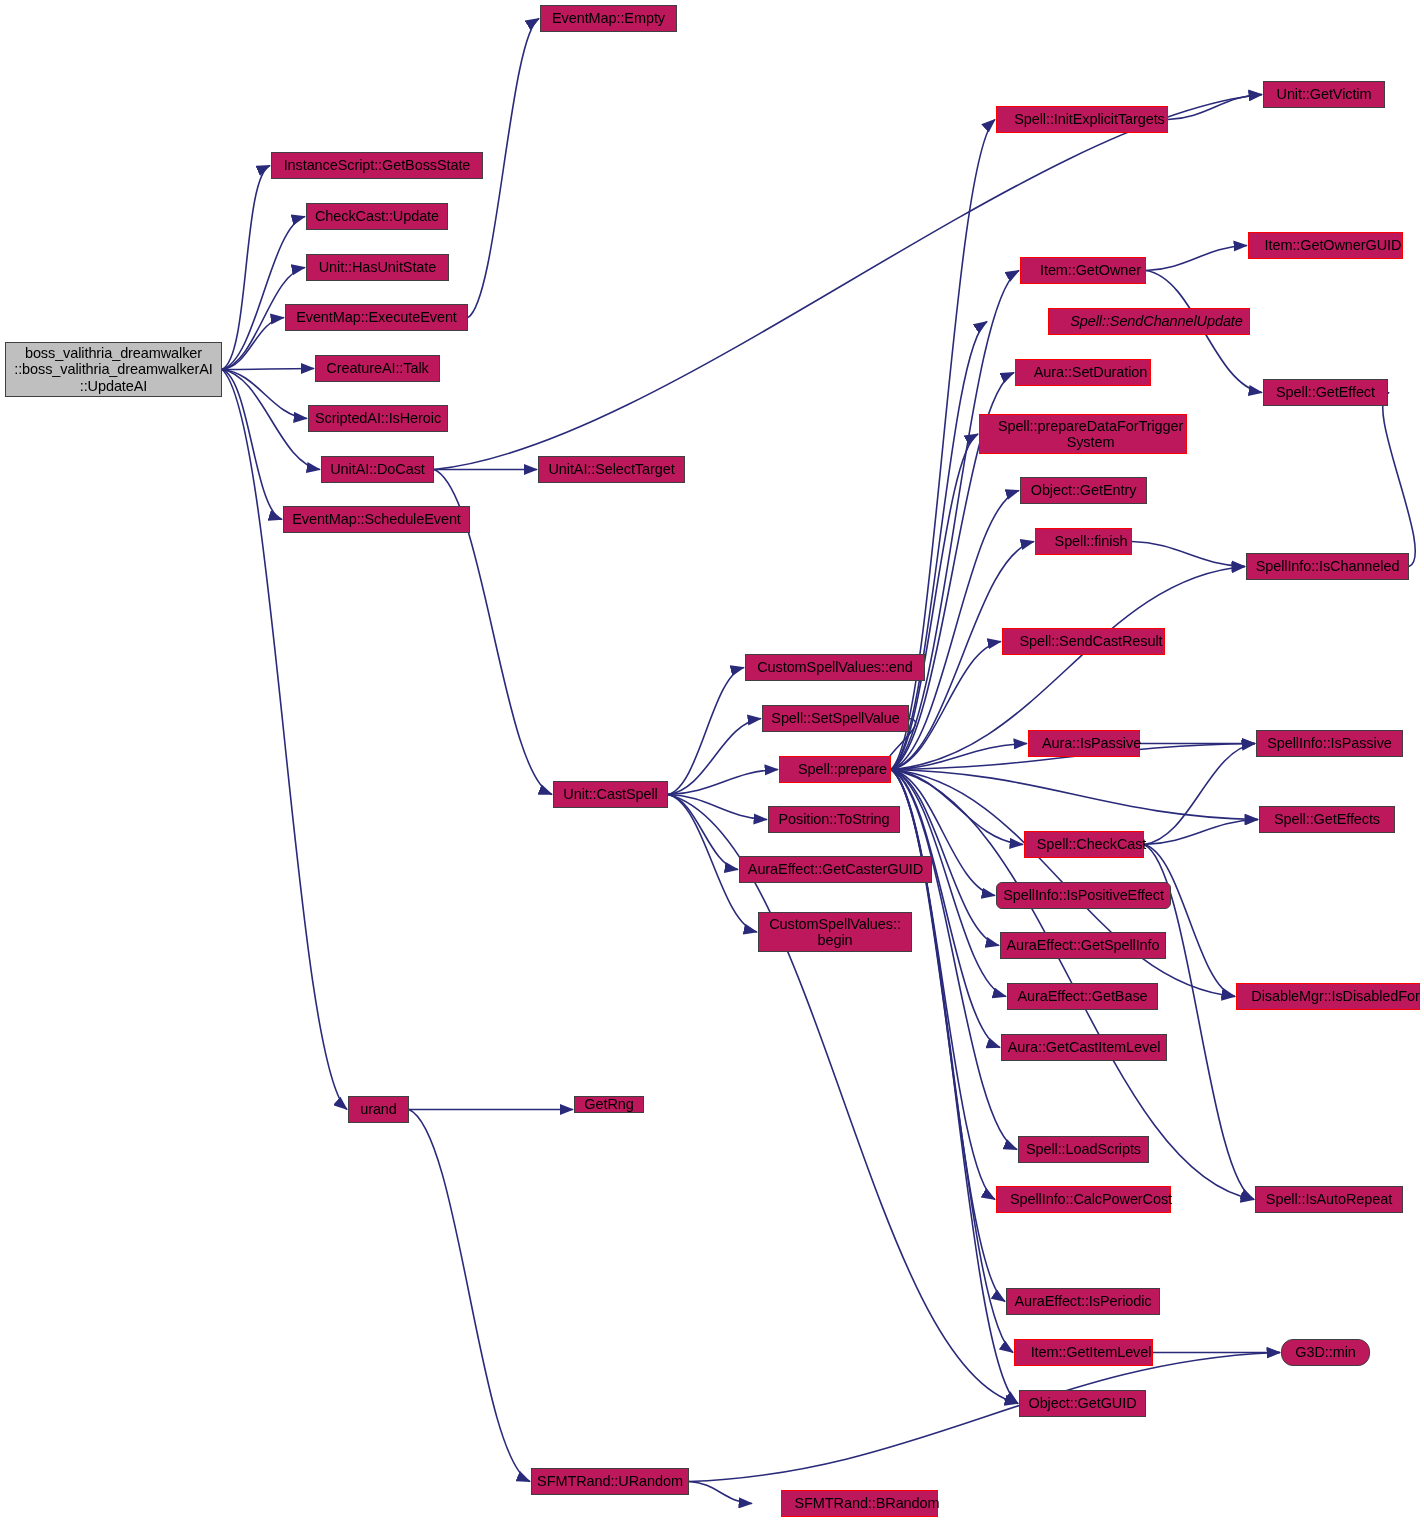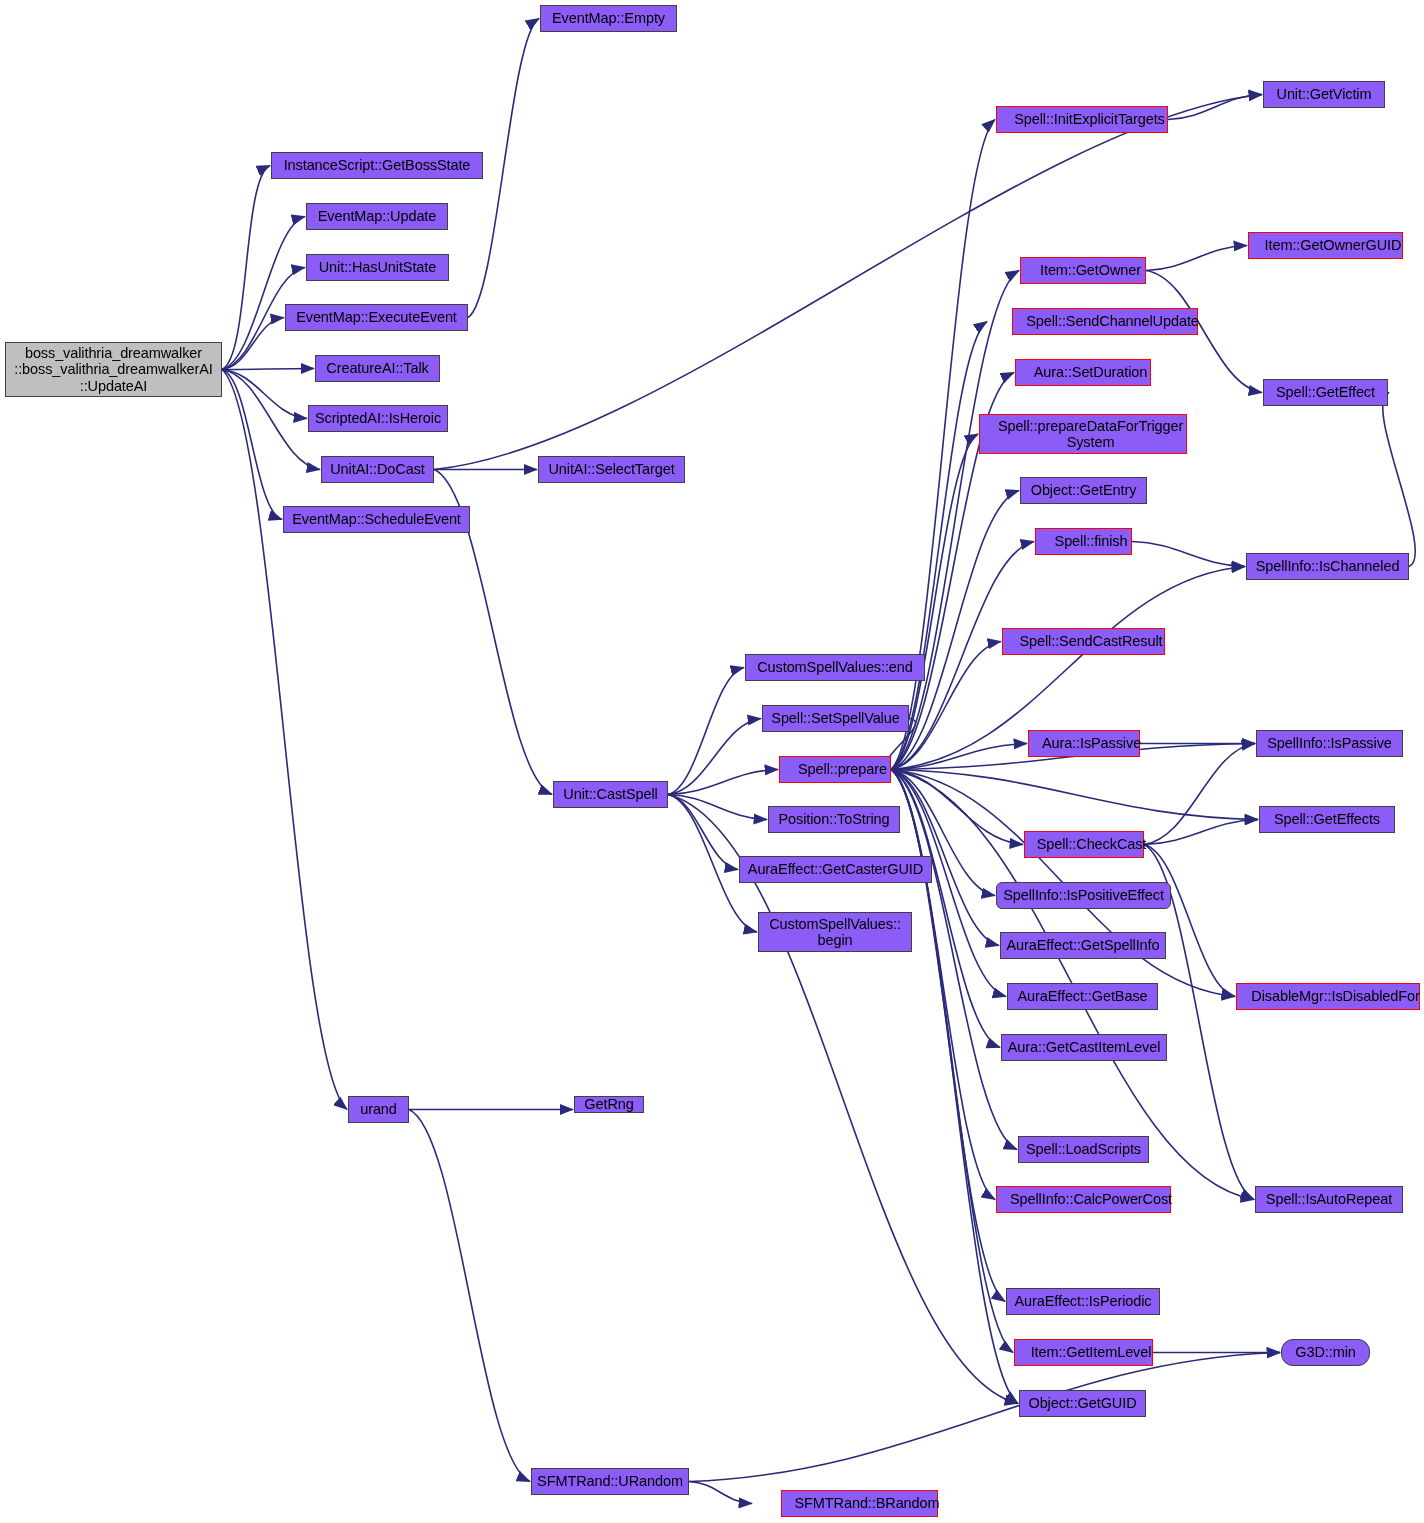--- a/index.html
+++ b/index.html
@@ -20,21 +20,21 @@
     left: 0;
     top: 0;
     width: 1424px;
     height: 1523px;
     pointer-events: none;
   }
   .node {
     position: absolute;
     box-sizing: border-box;
     border: 1px solid #404040;
-    background: #8b5cf6;
+    background: #be185d;
     color: #000000;
     font-size: 14.5px;
     line-height: 1.12;
     display: flex;
     align-items: center;
     justify-content: center;
     text-align: center;
     white-space: pre-line;
     letter-spacing: -0.1px;
     z-index: 5;
@@ -121,39 +121,39 @@
         <path d="M 689,1481.5 C 717,1482.82 724,1502.18 752,1503.5" marker-end="url(#arrow)"></path>
         <path d="M 689,1481.5 C 919,1473.76 1050,1360.24 1280,1352.5" marker-end="url(#arrow)"></path>
       </g>
   </svg>
   <div id="nodes">
       <div class="node root" style="left: 5px; top: 342px; width: 217px; height: 55px;">boss_valithria_dreamwalker
 ::boss_valithria_dreamwalkerAI
 ::UpdateAI</div>
       <div class="node" style="left: 540px; top: 5px; width: 137px; height: 27px;">EventMap::Empty</div>
       <div class="node" style="left: 271px; top: 152px; width: 212px; height: 27px;">InstanceScript::GetBossState</div>
-      <div class="node" style="left: 306px; top: 203px; width: 142px; height: 27px;">EventMap::Update</div>
+      <div class="node" style="left: 306px; top: 203px; width: 142px; height: 27px;">CheckCast::Update</div>
       <div class="node" style="left: 306px; top: 254px; width: 143px; height: 27px;">Unit::HasUnitState</div>
       <div class="node" style="left: 285px; top: 304px; width: 183px; height: 27px;">EventMap::ExecuteEvent</div>
       <div class="node" style="left: 315px; top: 355px; width: 125px; height: 27px;">CreatureAI::Talk</div>
       <div class="node" style="left: 308px; top: 405px; width: 140px; height: 27px;">ScriptedAI::IsHeroic</div>
       <div class="node" style="left: 321px; top: 456px; width: 113px; height: 27px;">UnitAI::DoCast</div>
       <div class="node" style="left: 283px; top: 506px; width: 187px; height: 27px;">EventMap::ScheduleEvent</div>
       <div class="node" style="left: 538px; top: 456px; width: 147px; height: 27px;">UnitAI::SelectTarget</div>
       <div class="node" style="left: 553px; top: 781px; width: 115px; height: 27px;">Unit::CastSpell</div>
       <div class="node" style="left: 745px; top: 654px; width: 180px; height: 27px;">CustomSpellValues::end</div>
       <div class="node" style="left: 762px; top: 705px; width: 147px; height: 27px;">Spell::SetSpellValue</div>
       <div class="node red" style="left: 779px; top: 756px; width: 112px; height: 27px;">Spell::prepare</div>
       <div class="node" style="left: 768px; top: 806px; width: 132px; height: 27px;">Position::ToString</div>
       <div class="node" style="left: 739px; top: 856px; width: 193px; height: 27px;">AuraEffect::GetCasterGUID</div>
       <div class="node" style="left: 758px; top: 912px; width: 154px; height: 40px;">CustomSpellValues::
 begin</div>
       <div class="node red" style="left: 996px; top: 106px; width: 172px; height: 27px;">Spell::InitExplicitTargets</div>
       <div class="node red" style="left: 1020px; top: 257px; width: 126px; height: 27px;">Item::GetOwner</div>
-      <div class="node red" style="left: 1012px; top: 308px; width: 186px; height: 27px;">Spell::SendChannelUpdate</div>
+      <div class="node red" style="left: 1048px; top: 308px; width: 202px; height: 27px; font-style: italic;">Spell::SendChannelUpdate</div>
       <div class="node red" style="left: 1015px; top: 359px; width: 136px; height: 27px;">Aura::SetDuration</div>
       <div class="node red" style="left: 979px; top: 414px; width: 208px; height: 40px;">Spell::prepareDataForTrigger
 System</div>
       <div class="node" style="left: 1020px; top: 477px; width: 127px; height: 27px;">Object::GetEntry</div>
       <div class="node red" style="left: 1035px; top: 528px; width: 97px; height: 27px;">Spell::finish</div>
       <div class="node red" style="left: 1002px; top: 628px; width: 163px; height: 27px;">Spell::SendCastResult</div>
       <div class="node red" style="left: 1028px; top: 730px; width: 112px; height: 27px;">Aura::IsPassive</div>
       <div class="node red" style="left: 1024px; top: 831px; width: 120px; height: 27px;">Spell::CheckCast</div>
       <div class="node" style="left: 996px; top: 882px; width: 175px; height: 27px; border-radius: 6px;">SpellInfo::IsPositiveEffect</div>
       <div class="node" style="left: 1000px; top: 932px; width: 166px; height: 27px;">AuraEffect::GetSpellInfo</div>

